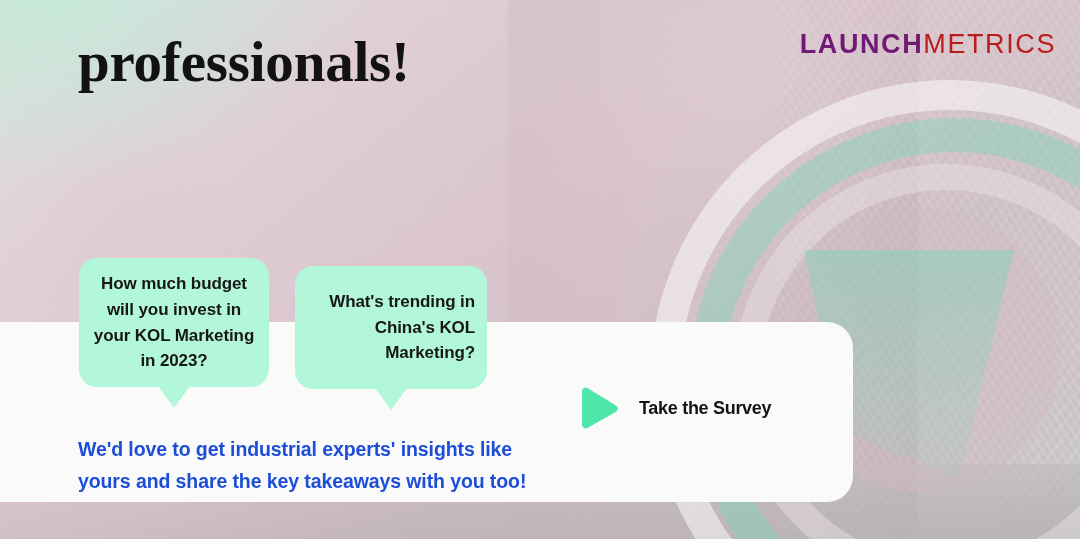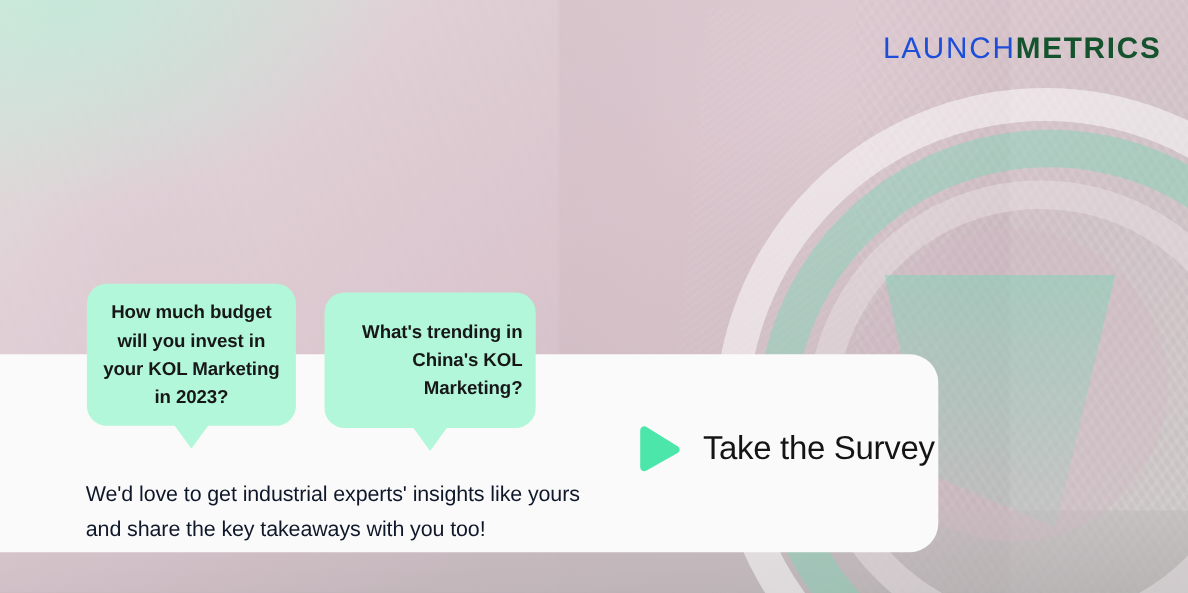--- a/index.html
+++ b/index.html
@@ -103,36 +103,36 @@
     transform:translateX(-50%);
     border-left:16px solid transparent; border-right:16px solid transparent;
     border-top:22px solid #b3f7da;
   }
   .bubble-1{ left:79px; top:258px; width:190px; height:129px; font-size:17px; line-height:1.52; }
   .bubble-2{ left:295px; top:266px; width:192px; height:123px; font-size:17px; line-height:1.52;text-align:right; }
 
   
   .body-copy{
     position:absolute; left:78px; top:434px; width:480px;
-    font-size:19.5px; font-weight:400; line-height:1.62; color:#0f172a;
+    font-size:19.5px; font-weight:700; line-height:1.62; color:#1d4ed8;
     letter-spacing:-.1px;
   }
 
   
   .cta{ position:absolute; left:578px; top:386px; display:flex; align-items:center; gap:19px; }
   .cta-triangle{ width:42px; height:44px; }
-  .cta-label{ font-size:30px; font-weight:400; color:#141414; letter-spacing:-.3px; }
+  .cta-label{ font-size:18px; font-weight:700; color:#141414; letter-spacing:-.3px; }
 
   
   .logo{
     position:absolute; right:24px; top:29px;
     font-size:27px; font-weight:700; letter-spacing:1.6px; white-space:nowrap;
   }
-  .logo .launch{ color:#1d4ed8; font-weight:400; }
-  .logo .metrics{ color:#14532d; font-weight:700; }
+  .logo .launch{ color:#701a75; font-weight:700; }
+  .logo .metrics{ color:#b91c1c; font-weight:400; }
 </style>
 </head>
 <body>
 
 <div class="banner">
 
   <div class="photo-base"></div>
   <div class="photo-left"></div>
   <div class="photo-figure"></div>
   <div class="photo-right"></div>
@@ -149,20 +149,21 @@
   </div>
   <div class="wedge"></div>
 
   <div class="panel"></div>
 
   <div class="logo">
     <span class="launch">LAUNCH</span><span class="metrics">METRICS</span>
   </div>
 
   <div class="headline">
+    <span>professionals!</span>
   </div>
 
   <div class="bubble bubble-1">
     <div class="txt">How much budget will you invest in your KOL Marketing in 2023?</div>
   </div>
   <div class="bubble bubble-2">
     <div class="txt">What's trending in China's KOL Marketing?</div>
   </div>
 
   <div class="body-copy">We'd love to get industrial experts' insights like yours and share the key takeaways with you too!</div>

